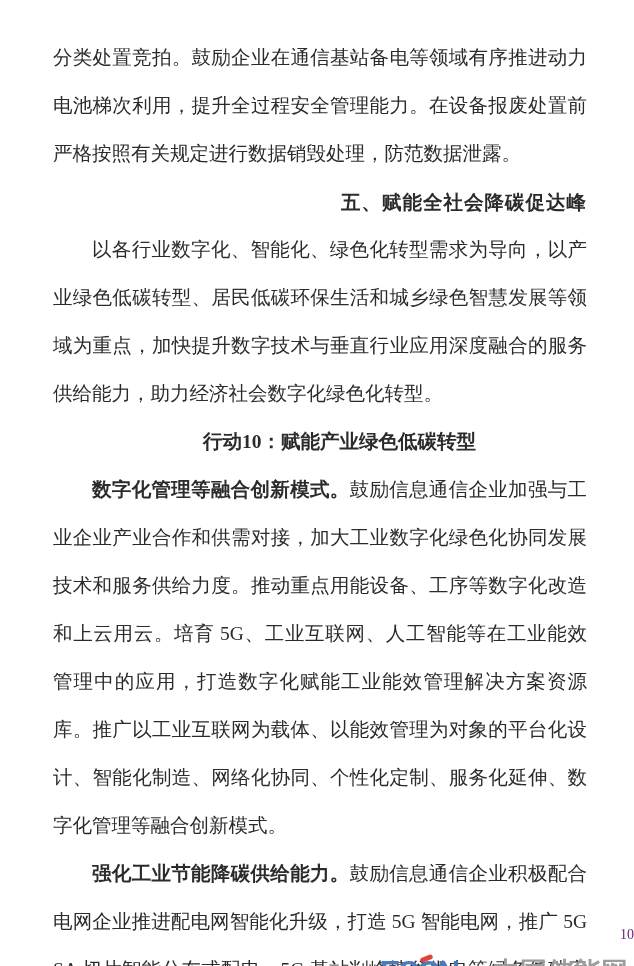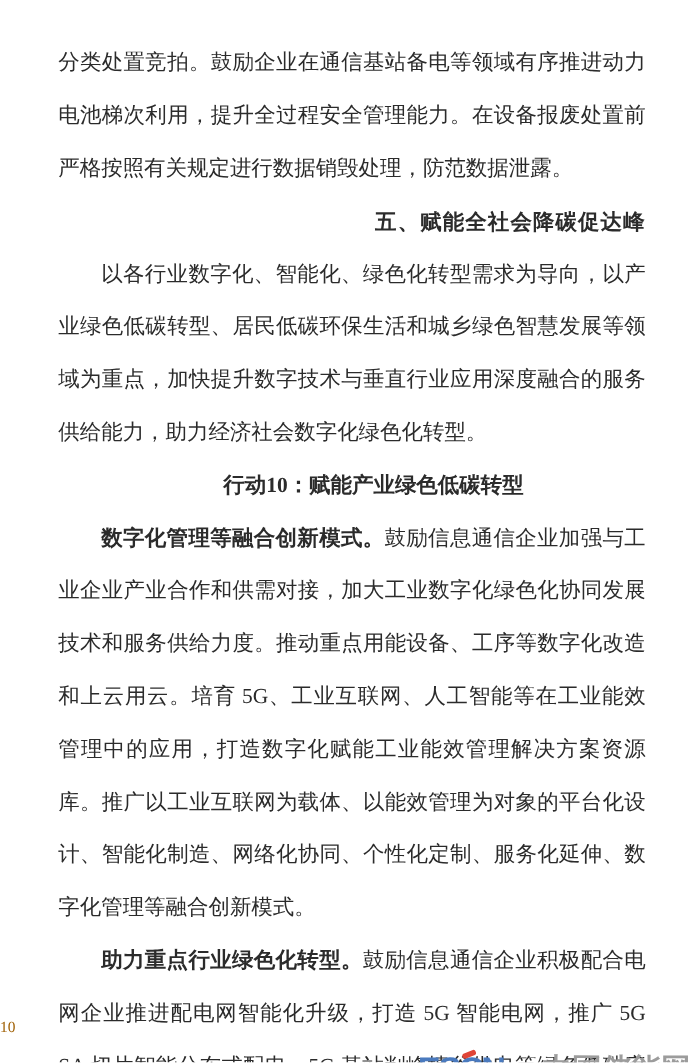--- a/index.html
+++ b/index.html
@@ -42,24 +42,24 @@
     text-indent: 2em;
     text-align: center;
   }
   .lead { font-weight: bold; }
 
   .page-number {
     position: absolute;
     left: 0;
     top: 927px;
     width: 634px;
-    text-align: left;
+    text-align: right;
     font-family: "Liberation Serif", "DejaVu Serif", serif;
     font-size: 14px;
-    color: #a16207;
+    color: #701a75;
   }
 
   .logo {
     position: absolute;
     top: 957px;
     right: 6px;
     display: flex;
     align-items: center;
     gap: 7px;
     white-space: nowrap;
@@ -100,21 +100,21 @@
     <p class="body">分类处置竞拍。鼓励企业在通信基站备电等领域有序推进动力电池梯次利用，提升全过程安全管理能力。在设备报废处置前严格按照有关规定进行数据销毁处理，防范数据泄露。</p>
 
     <h2 class="h-section">五、赋能全社会降碳促达峰</h2>
 
     <p class="body indent">以各行业数字化、智能化、绿色化转型需求为导向，以产业绿色低碳转型、居民低碳环保生活和城乡绿色智慧发展等领域为重点，加快提升数字技术与垂直行业应用深度融合的服务供给能力，助力经济社会数字化绿色化转型。</p>
 
     <h3 class="h-action">行动10：赋能产业绿色低碳转型</h3>
 
     <p class="body indent"><span class="lead">数字化管理等融合创新模式。</span><span>鼓励信息通信企业加强与工业企业产业合作和供需对接，加大工业数字化绿色化协同发展技术和服务供给力度。推动重点用能设备、工序等数字化改造和上云用云。培育 5G、工业互联网、人工智能等在工业能效管理中的应用，打造数字化赋能工业能效管理解决方案资源库。推广以工业互联网为载体、以能效管理为对象的平台化设计、智能化制造、网络化协同、个性化定制、服务化延伸、数字化管理等融合创新模式。</span></p>
 
-    <p class="body indent"><span class="lead">助力重点行业绿色化转型。</span><span>鼓励信息通信企业积极配合电网企业推进配电网智能化升级，打造 5G 智能电网，推广 5G SA 切片智能分布式配电、5G 基站削峰填谷供电等绿色低碳应用。支持企业赋能钢铁、有色金属、石化化工等行业，加快物联感知+大数据平台建设，推动打造能耗云平台，助力行业用能安全和精细化管理。鼓励企业在农业大棚管理、粮食仓储等场景</span></p>
+    <p class="body indent"><span class="lead">强化工业节能降碳供给能力。</span><span>鼓励信息通信企业积极配合电网企业推进配电网智能化升级，打造 5G 智能电网，推广 5G SA 切片智能分布式配电、5G 基站削峰填谷供电等绿色低碳应用。支持企业赋能钢铁、有色金属、石化化工等行业，加快物联感知+大数据平台建设，推动打造能耗云平台，助力行业用能安全和精细化管理。鼓励企业在农业大棚管理、粮食仓储等场景</span></p>
 
   </div>
 
   <div class="page-number">10</div>
 
   <div class="logo">
     <span class="logo-latin" style="color: rgb(74, 122, 190);">ESCN</span>
     <span class="logo-accent" style="background: rgb(224, 69, 55);"></span>
     <span class="logo-cn" style="color: rgb(156, 156, 156);">中国储能网</span>
   </div>

